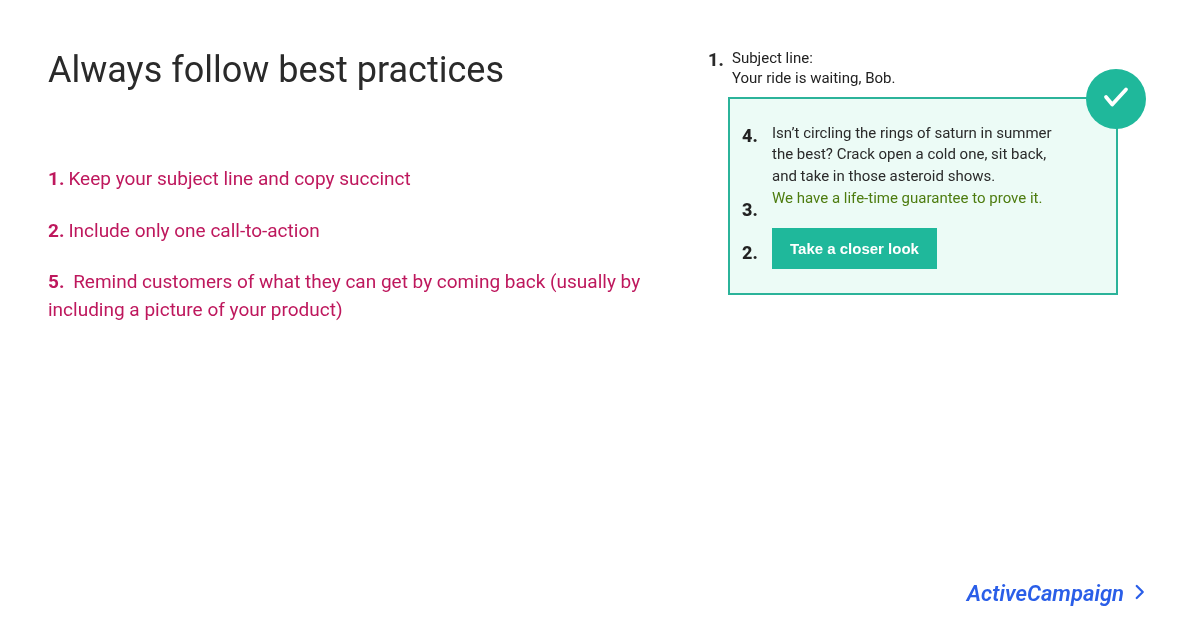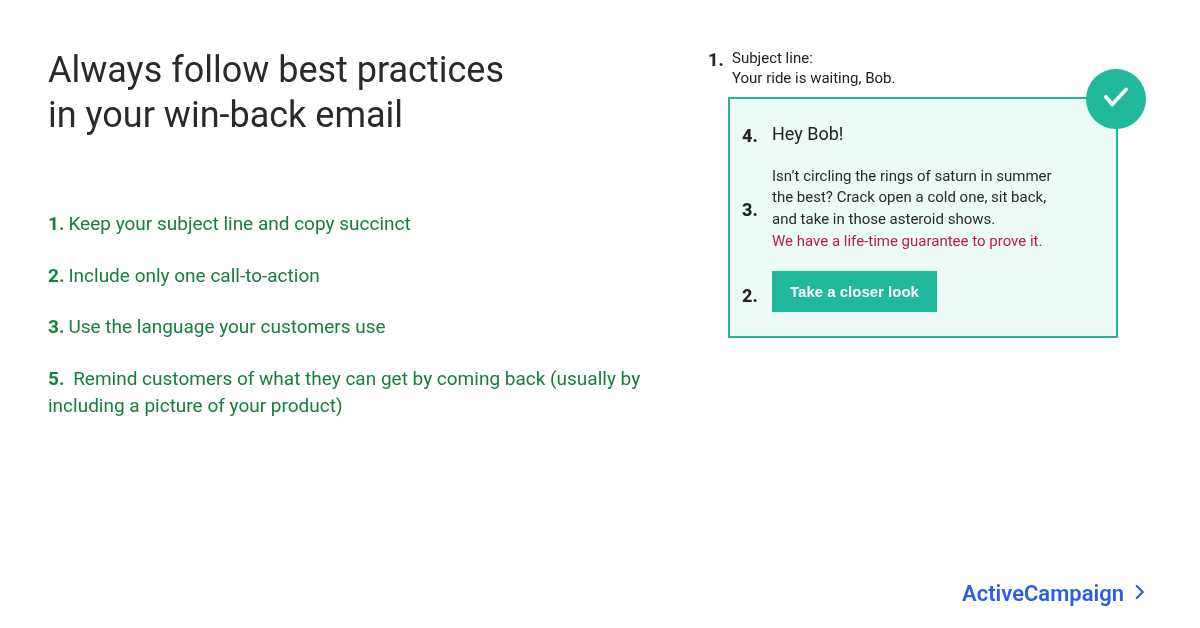--- a/index.html
+++ b/index.html
@@ -26,21 +26,21 @@
     font-weight: 400;
     line-height: 1.25;
     color: #2a2a2a;
     margin-top: 8px;
     margin-bottom: 72px;
   }
   .tips { list-style: none; }
   .tips li {
     font-size: 19px;
     line-height: 1.45;
-    color: #15803d;
+    color: #be185d;
     margin-bottom: 24px;
     font-weight: 400;
   }
   .tips li .num {
     font-weight: 700;
     margin-right: 4px;
   }
   .right {
     flex: 1;
     position: relative;
@@ -119,21 +119,21 @@
     top: 4px;
     left: 6px;
     font-weight: 800;
     font-size: 17px;
     color: #222;
   }
   .rocket-svg { transform: rotate(45deg); }
   .guarantee {
     font-size: 15px;
     line-height: 1.45;
-    color: #be185d;
+    color: #4d7c0f;
     margin-bottom: 18px;
   }
   .cta {
     display: inline-block;
     background: #1fb89b;
     color: #fff;
     font-size: 15px;
     font-weight: 700;
     padding: 12px 18px;
     border: none;
@@ -156,37 +156,36 @@
   .brand {
     position: absolute;
     right: 52px;
     bottom: 22px;
     font-size: 22px;
     font-weight: 600;
     color: #2a5ee8;
     display: flex;
     align-items: center;
     gap: 6px;
+    font-style: italic;
   }
   .brand .chev { color: #2a5ee8; }
 </style>
 </head>
 <body>
 
 <div class="page">
 
   <div class="left">
     <h1 class="heading">
       <span>Always follow best practices</span><br>
-      <span>in your win-back email</span>
     </h1>
     <ol class="tips">
       <li><span class="num">1.</span><span>Keep your subject line and copy succinct</span></li>
       <li><span class="num">2.</span><span>Include only one call-to-action</span></li>
-      <li><span class="num">3.</span><span>Use the language your customers use</span></li>
       <li><span class="num">5.</span><span> Remind customers of what they can get by coming back (usually by including a picture of your product)</span></li>
     </ol>
   </div>
 
   <div class="right">
     <div class="subject-row">
       <span class="callout-num">1.</span>
       <div class="subject-text">
         <div class="subject-label">Subject line:</div>
         <div>Your ride is waiting, Bob.</div>
@@ -201,21 +200,20 @@
               <polyline points="4 12 9 18 20 6"></polyline>
             </svg>
         </span>
       </div>
 
       
       <span class="email-abs-num num-4">4.</span>
       <span class="email-abs-num num-3">3.</span>
       <span class="email-abs-num num-2">2.</span>
 
-      <div class="greeting">Hey Bob!</div>
       <div class="para">Isn’t circling the rings of saturn in summer the best? Crack open a cold one, sit back, and take in those asteroid shows.</div>
 
 
       <div class="guarantee">We have a life-time guarantee to prove it.</div>
 
       <button class="cta">Take a closer look</button>
     </div>
   </div>
 </div>
 

